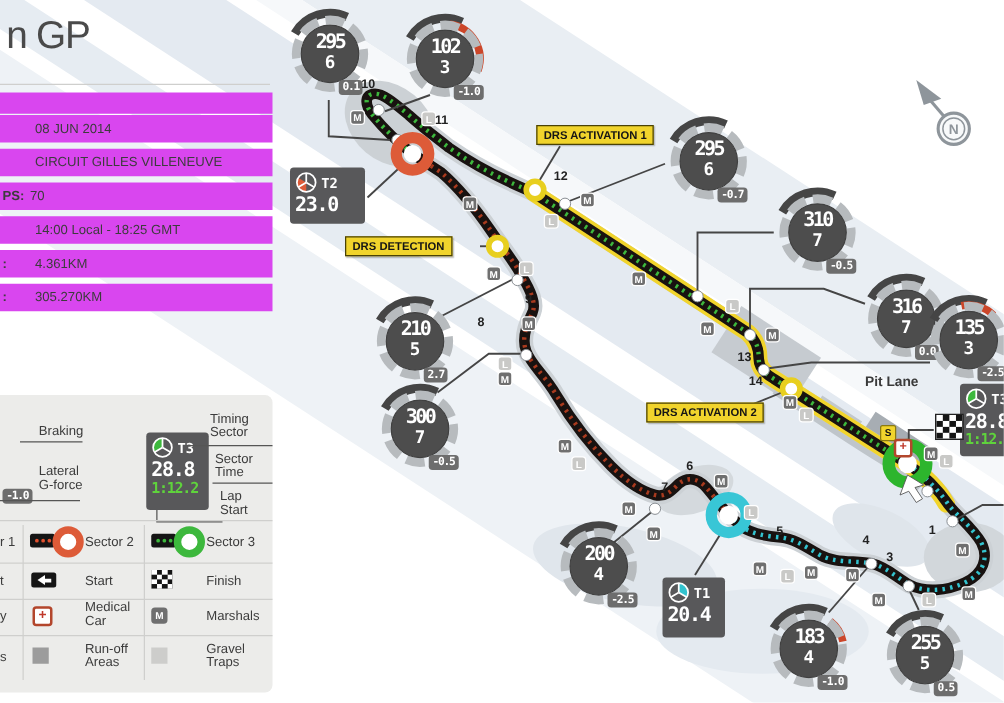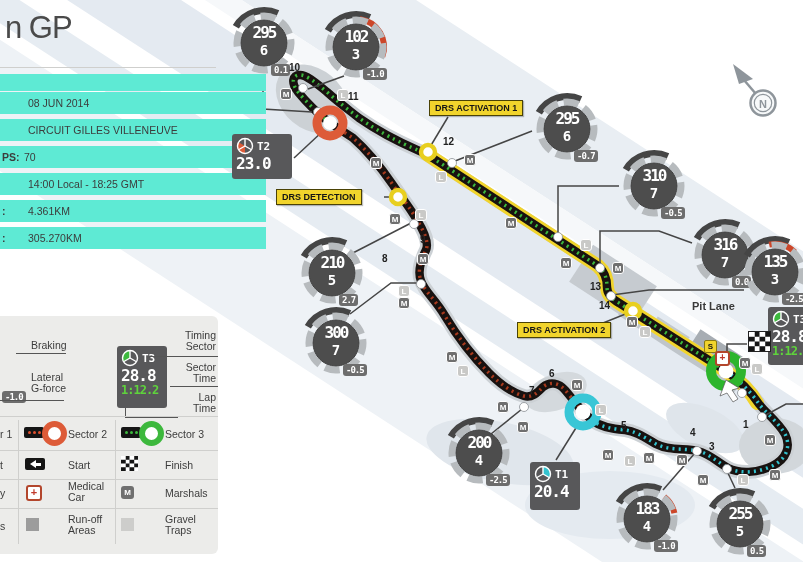--- a/index.html
+++ b/index.html
@@ -2,29 +2,29 @@
 <html><head>
 <meta charset="utf-8">
 <style>
   html,body{margin:0;padding:0;}
   #root{position:relative;width:803px;height:562px;background:#fff;overflow:hidden;
         font-family:"Liberation Sans",sans-serif;color:#3e3e3e;}
   .abs{position:absolute;}
   
   #page-title{position:absolute;left:5px;top:10px;font-size:31px;font-weight:400;color:#4a4a4a;letter-spacing:-1px;}
   #title-rule{position:absolute;left:0;top:67px;width:216px;height:1px;background:#cfcfcd;}
-  .info-row{position:absolute;left:0;width:218px;height:22px;background:#5eead4;padding-left:48px;}
+  .info-row{position:absolute;left:0;width:218px;height:22px;background:#d946ef;}
   .info-row .lbl{position:absolute;left:2px;top:5px;font-size:10.5px;font-weight:bold;color:#3c3c3c;}
   .info-row .val{position:absolute;left:28px;top:5px;font-size:10.5px;color:#3c3c3c;}
   
   #legend{position:absolute;left:0;top:316px;width:218px;height:238px;background:#ececea;border-radius:0 6px 6px 0;}
   .leg-line{position:absolute;background:#cfcfcd;}
   .leg-dark-line{position:absolute;background:#555;}
   .leg-txt{position:absolute;font-size:10.5px;color:#3c3c3c;line-height:11px;}
-  .leg-right{text-align:right;}
+  .leg-right{text-align:left;}
   .ring-icon{position:absolute;border-radius:50%;background:#fff;}
   .dash-rect{position:absolute;background:#151515;border-radius:2px;display:flex;align-items:center;justify-content:center;gap:2px;}
   .dash-rect i{display:block;width:3px;height:3px;border-radius:50%;}
   .sq{position:absolute;}
   .checker{background:conic-gradient(#151515 25%,#fff 0 50%,#151515 0 75%,#fff 0);}
   .medbox{background:#fff;border:2px solid #b3462c;border-radius:3px;color:#c0392b;
           font-weight:bold;text-align:center;}
   .mbox{border-radius:3px;color:#fff;font-weight:bold;text-align:center;font-size:8px;}
   
   .tbox{position:absolute;background:#58585a;border-radius:3px;padding:3px 4px;box-sizing:border-box;}
@@ -205,21 +205,21 @@
         </svg>
         <span class="tbox-id">T3</span>
       </div>
       <div class="tbox-time">28.8</div>
       <div class="tbox-lap">1:12.2</div>
     </div>
     <div class="leg-txt leg-right" style="left:168px;top:14px;width:48px">Timing Sector</div>
     <div class="leg-dark-line" style="left:150px;top:40px;width:68px;height:1px"></div>
     <div class="leg-txt leg-right" style="left:172px;top:46px;width:44px">Sector Time</div>
     <div class="leg-dark-line" style="left:170px;top:70px;width:48px;height:1px"></div>
-    <div class="leg-txt leg-right" style="left:176px;top:76px;width:40px">Lap Time</div>
+    <div class="leg-txt leg-right" style="left:176px;top:76px;width:40px">Lap Start</div>
     <div class="leg-dark-line" style="left:125px;top:92px;width:1px;height:9px"></div>
     <div class="leg-dark-line" style="left:125px;top:101px;width:53px;height:1px"></div>
 
     <div class="leg-line" style="left:0;top:100px;width:218px;height:1px"></div>
     <div class="leg-line" style="left:0;top:134px;width:218px;height:1px"></div>
     <div class="leg-line" style="left:0;top:163px;width:218px;height:1px"></div>
     <div class="leg-line" style="left:0;top:192px;width:218px;height:1px"></div>
     <div class="leg-line" style="left:18px;top:104px;width:1px;height:124px"></div>
     <div class="leg-line" style="left:115px;top:104px;width:1px;height:124px"></div>
 

